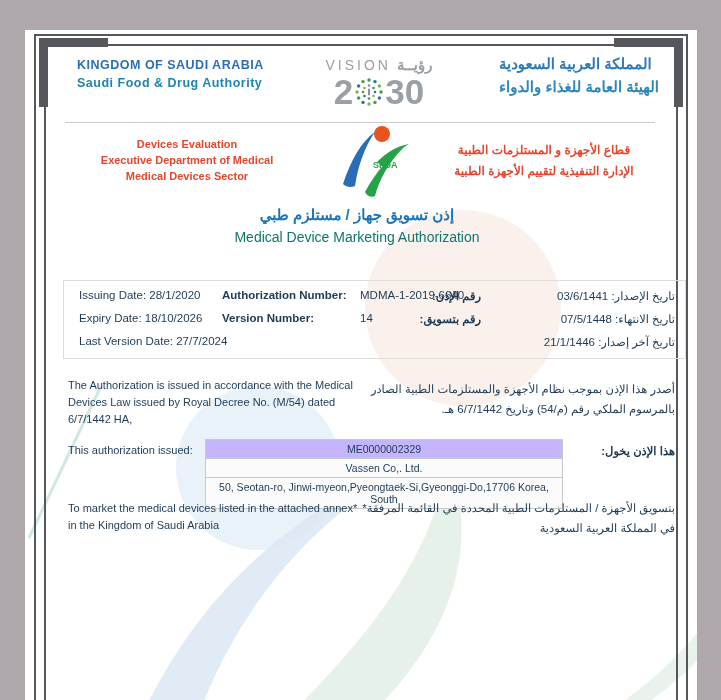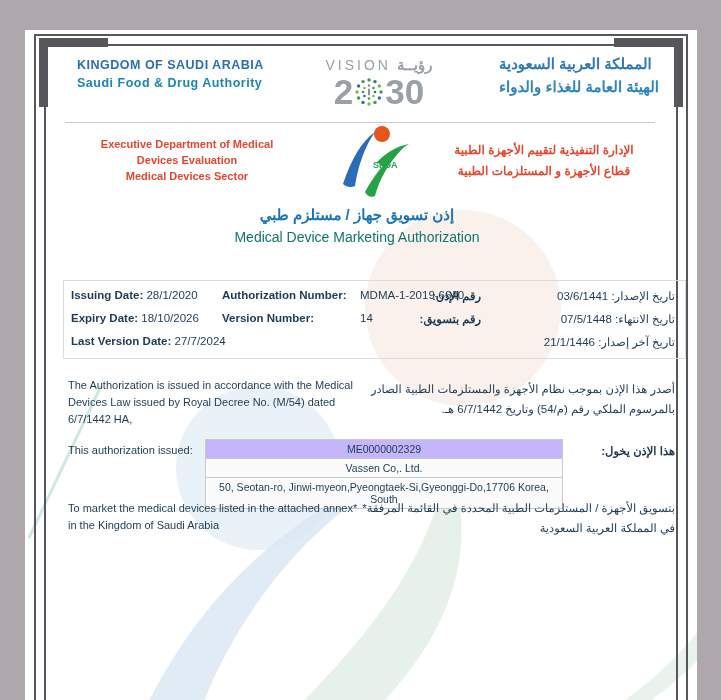--- a/index.html
+++ b/index.html
@@ -46,21 +46,21 @@
   .doc-title .en{font-size:14px;color:#0f766e;margin-top:5px;}
 
   .infobox{position:absolute;left:38px;top:250px;width:621px;height:77px;border:1px solid #dcdcdc;}
   .infobox .cell{position:absolute;font-size:11.5px;color:#1d3a55;white-space:nowrap;}
   .row0{top:8px;} .row1{top:31px;} .row2{top:54px;}
   .c-endate{left:7px;}
   .c-authlab{left:158px;font-weight:bold;}
   .c-val{left:296px;width:128px;text-align:left;}
   .c-arlab{left:345px;width:72px;text-align:right;direction:rtl;font-weight:bold;}
   .c-ardate{right:10px;direction:rtl;}
-  b.lb{font-weight:bold;}
+  b.lb{font-weight:normal;margin-left:8px;}
 
   .law-en{position:absolute;left:43px;top:347px;font-size:11px;color:#1d3a55;line-height:17px;}
   .law-ar{position:absolute;right:22px;top:349px;text-align:right;direction:rtl;
     font-size:11.5px;color:#1d3a55;line-height:20px;}
 
   .allows-en{position:absolute;left:43px;top:414px;font-size:11px;color:#1d3a55;}
   .allows-ar{position:absolute;right:22px;top:414px;font-size:11.5px;color:#1d3a55;direction:rtl;font-weight:bold;}
   .allows-table{position:absolute;left:180px;top:409px;width:356px;border:1px solid #c8c9ca;}
   .allows-table .trow{font-size:10.5px;color:#1d3a55;text-align:center;
     padding:3px 4px;background:#fbfbfb;border-bottom:1px solid #c8c9ca;}
@@ -134,36 +134,36 @@
     </div>
 
     <div class="hdr-right">
       <div class="l1">المملكة العربية السعودية</div>
       <div class="l2">الهيئة العامة للغذاء والدواء</div>
     </div>
 
     <div class="hdr-divider"></div>
 
     <div class="dept-en">
+      <div>Devices Evaluation</div>
       <div>Executive Department of Medical</div>
-      <div>Devices Evaluation</div>
       <div>Medical Devices Sector</div>
     </div>
 
     <svg class="sfda-logo" width="100" height="76" viewBox="0 0 100 76">
       <circle cx="57" cy="12" r="8" fill="#e8541e"></circle>
       <path d="M18,62 C26,38 36,20 50,10 C40,24 33,44 30,64 C26,66 21,65 18,62 Z" fill="#2b6cb8"></path>
       <path d="M40,70 C50,52 62,36 78,26 C64,40 54,58 50,74 C46,76 42,74 40,70 Z" fill="#27a347"></path>
       <path d="M52,40 C62,30 72,24 84,22 C74,28 66,36 60,46 Z" fill="#27a347"></path>
       <text x="48" y="46" font-family="Liberation Sans, sans-serif" font-size="9" font-weight="bold" fill="#27a347">SFDA</text>
     </svg>
 
     <div class="dept-ar">
+      <div>قطاع الأجهزة و المستلزمات الطبية</div>
       <div>الإدارة التنفيذية لتقييم الأجهزة الطبية</div>
-      <div>قطاع الأجهزة و المستلزمات الطبية</div>
     </div>
 
     <div class="doc-title">
       <div class="ar">إذن تسويق جهاز / مستلزم طبي</div>
       <div class="en">Medical Device Marketing Authorization</div>
     </div>
 
     <div class="infobox">
       <div class="cell row0 c-endate">
         <b class="lb">Issuing Date:</b>

